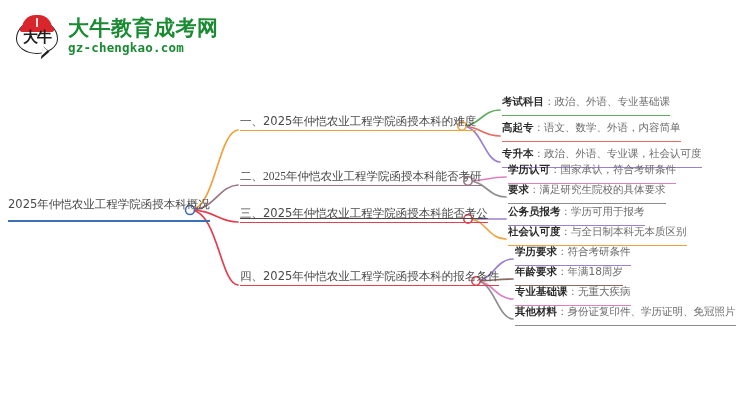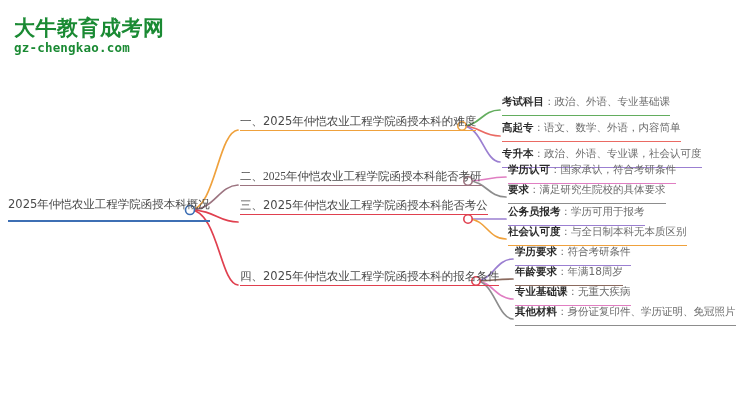--- a/index.html
+++ b/index.html
@@ -148,21 +148,21 @@
   }
 
   
   .branch-label {
     font-size: 11.5px;
     color: #4a4a4a;
     padding-bottom: 2px;
   }
   #branch-0 { left: 240px; top: 116px; border-bottom: 1.6px solid #efa13c; }
   #branch-1 { left: 240px; top: 171px; border-bottom: 1.6px solid #9c7480; font-family: Liberation Serif, serif; }
-  #branch-2 { left: 240px; top: 200px; border-bottom: 1.6px solid #e0404f; }
+  #branch-2 { left: 240px; top: 208px; border-bottom: 1.6px solid #e0404f; text-decoration: underline; }
   #branch-3 { left: 240px; top: 271px; border-bottom: 1.6px solid #e0404f; }
 
   
   .leaf-label {
     font-size: 10.5px;
     color: #6b6b6b;
     padding-bottom: 8px;
   }
   .leaf-label b {
     color: #2b2b2b;
@@ -181,20 +181,28 @@
 
   #leaf-3-0 { left: 515px; top: 246px; border-bottom: 1.5px solid #9b7fd1; }
   #leaf-3-1 { left: 515px; top: 266px; border-bottom: 1.5px solid #8b6a5e; }
   #leaf-3-2 { left: 515px; top: 286px; border-bottom: 1.5px solid #e07ec2; }
   #leaf-3-3 { left: 515px; top: 306px; border-bottom: 1.5px solid #8d8d8d; }
 </style>
 </head>
 <body>
 
 <div id="logo-area">
+  <div id="logo-mark">
+    <div id="logo-bubble"></div>
+    <div id="logo-bubble-tail"></div>
+    <div id="logo-bubble-tail-in"></div>
+    <div id="logo-cap"></div>
+    <div id="logo-cap-band"></div>
+    <div id="logo-cn">大牛</div>
+  </div>
   <div id="logo-text">
     <div id="logo-title">大牛教育成考网</div>
     <div id="logo-url">gz-chengkao.com</div>
   </div>
 </div>
 
 <div id="mindmap">
 
   <svg id="mindmap-svg" width="750" height="410">
     <g fill="none" stroke-width="1.7" stroke-linecap="round">

